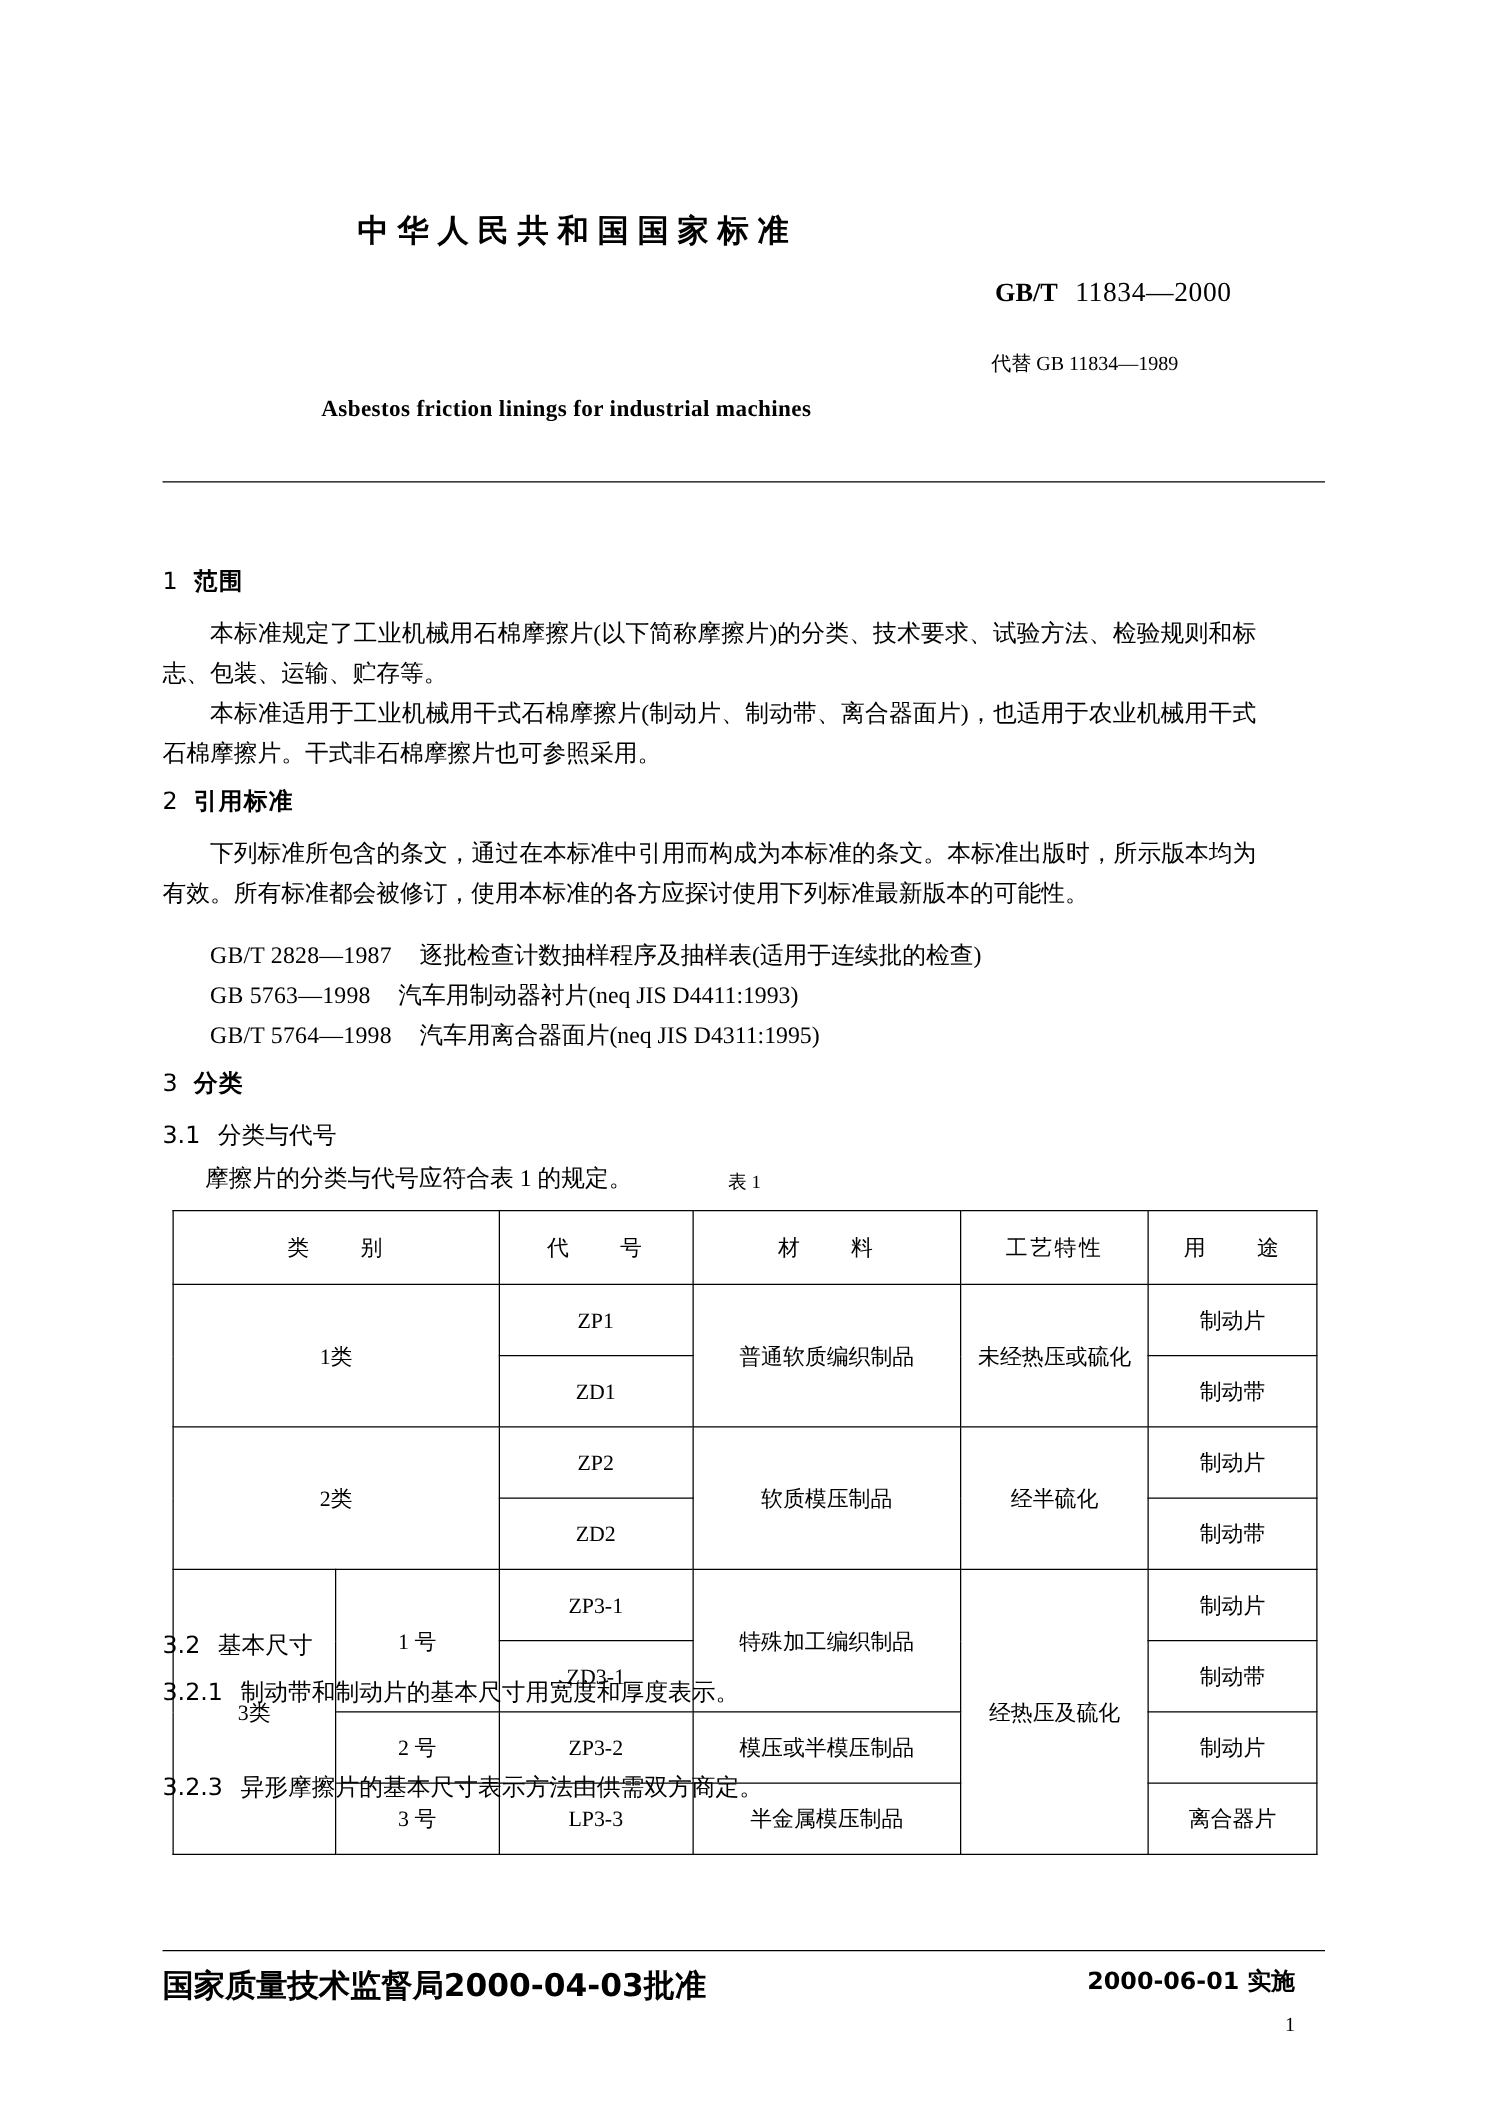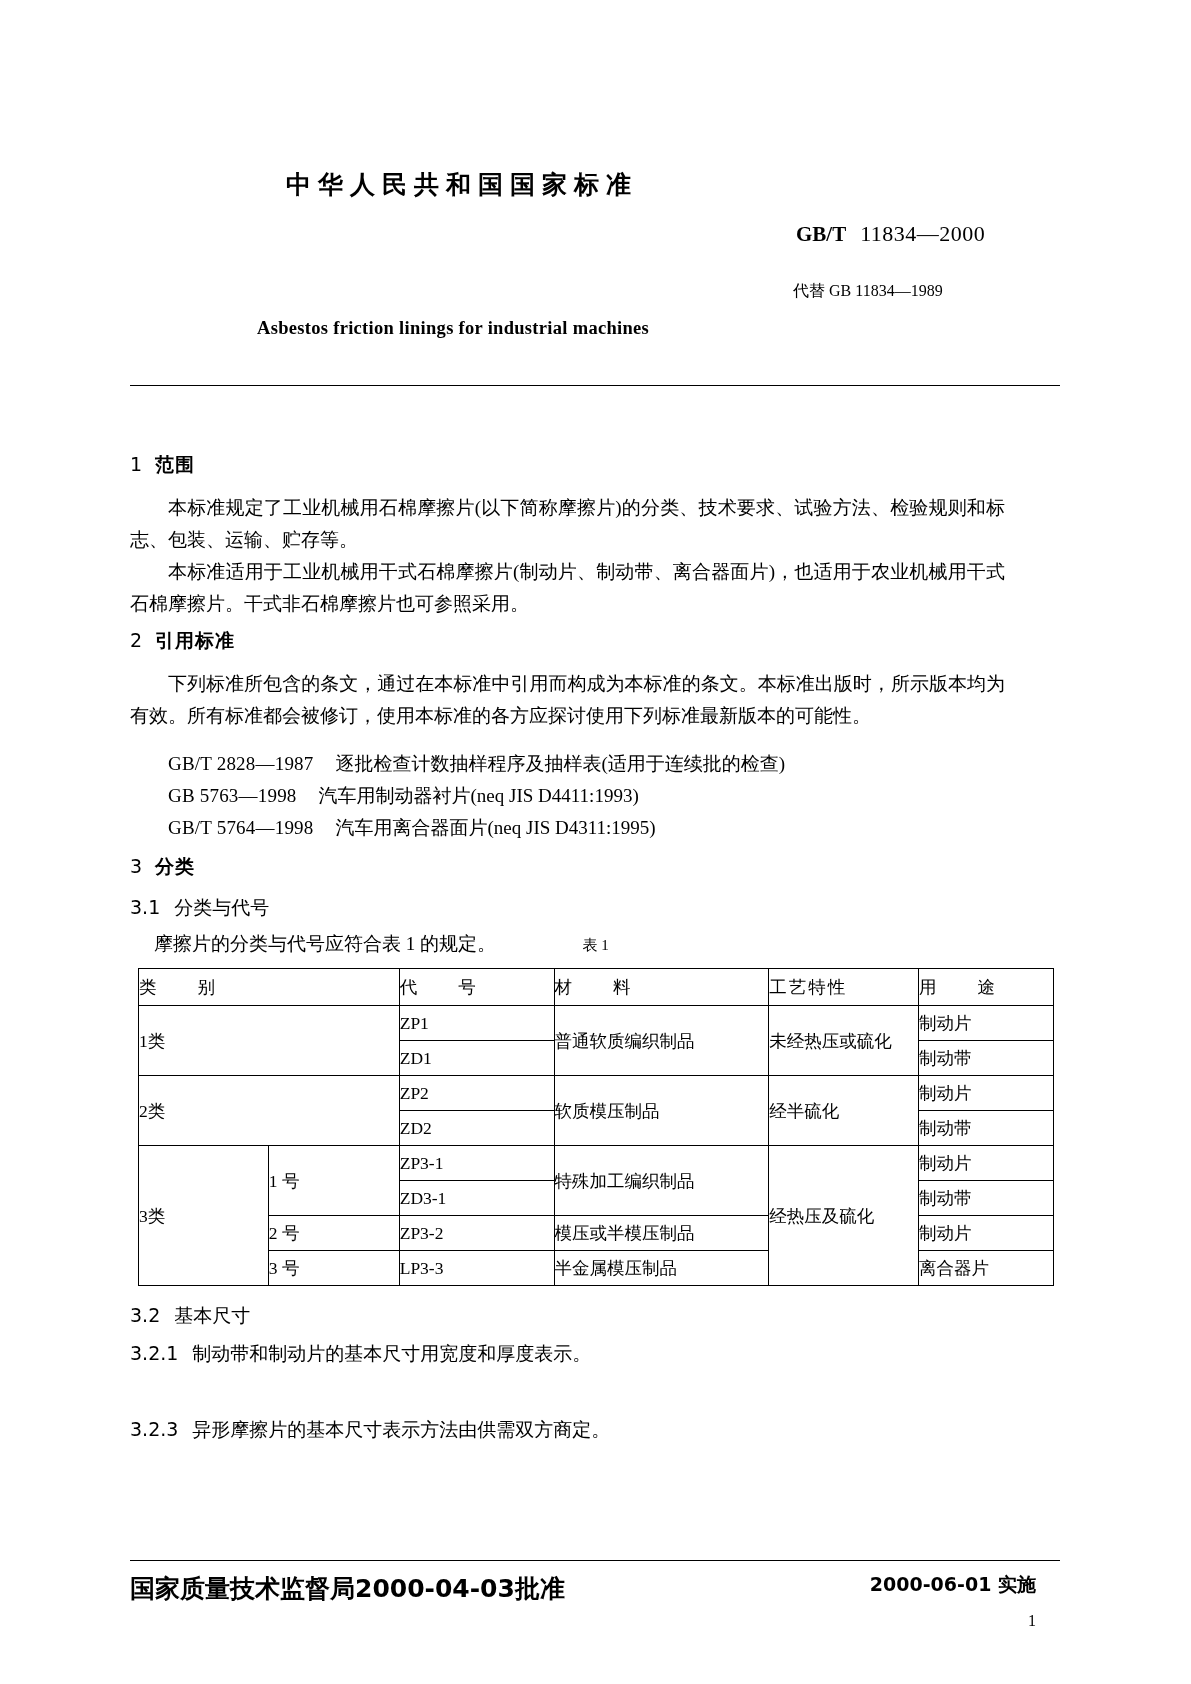--- a/index.html
+++ b/index.html
@@ -126,23 +126,23 @@
     position: absolute;
     left: 138px;
     top: 968px;
     width: 916px;
     border-collapse: collapse;
     font-size: 17.5px;
     font-family: "Liberation Serif", "DejaVu Serif", serif;
   }
   table.t1 td {
     border: 1px solid #000;
-    text-align: left;
+    text-align: center;
     vertical-align: middle;
-    padding: 0;
+    padding: 11px;
     height: 34px;
     line-height: 34px;
   }
   table.t1 tr.head td {
     height: 36px;
     line-height: 36px;
     letter-spacing: 2px;
   }
   table.t1 { border: none; }
   table.t1 td.outer-top { border-top: 1.6px solid #000; }
@@ -238,21 +238,21 @@
   </div>
 
   <div class="sec-h" style="left:130px; top:854px;text-align:center;">
     <span class="n">3</span><span>分类</span>
   </div>
 
   <div class="sub-h" style="left:130px; top:895px;">
     <span class="n">3.1</span><span>分类与代号</span>
   </div>
 
-  <div class="para indent" style="left:116px; top:928px;">摩擦片的分类与代号应符合表 1 的规定。</div>
+  <div class="para indent" style="left:126px; top:928px;">摩擦片的分类与代号应符合表 1 的规定。</div>
 
   <div class="tbl-caption">表 1</div>
 
   <table class="t1">
     <colgroup>
       <col style="width:130px">
       <col style="width:131px">
       <col style="width:155px">
       <col style="width:215px">
       <col style="width:150px">

